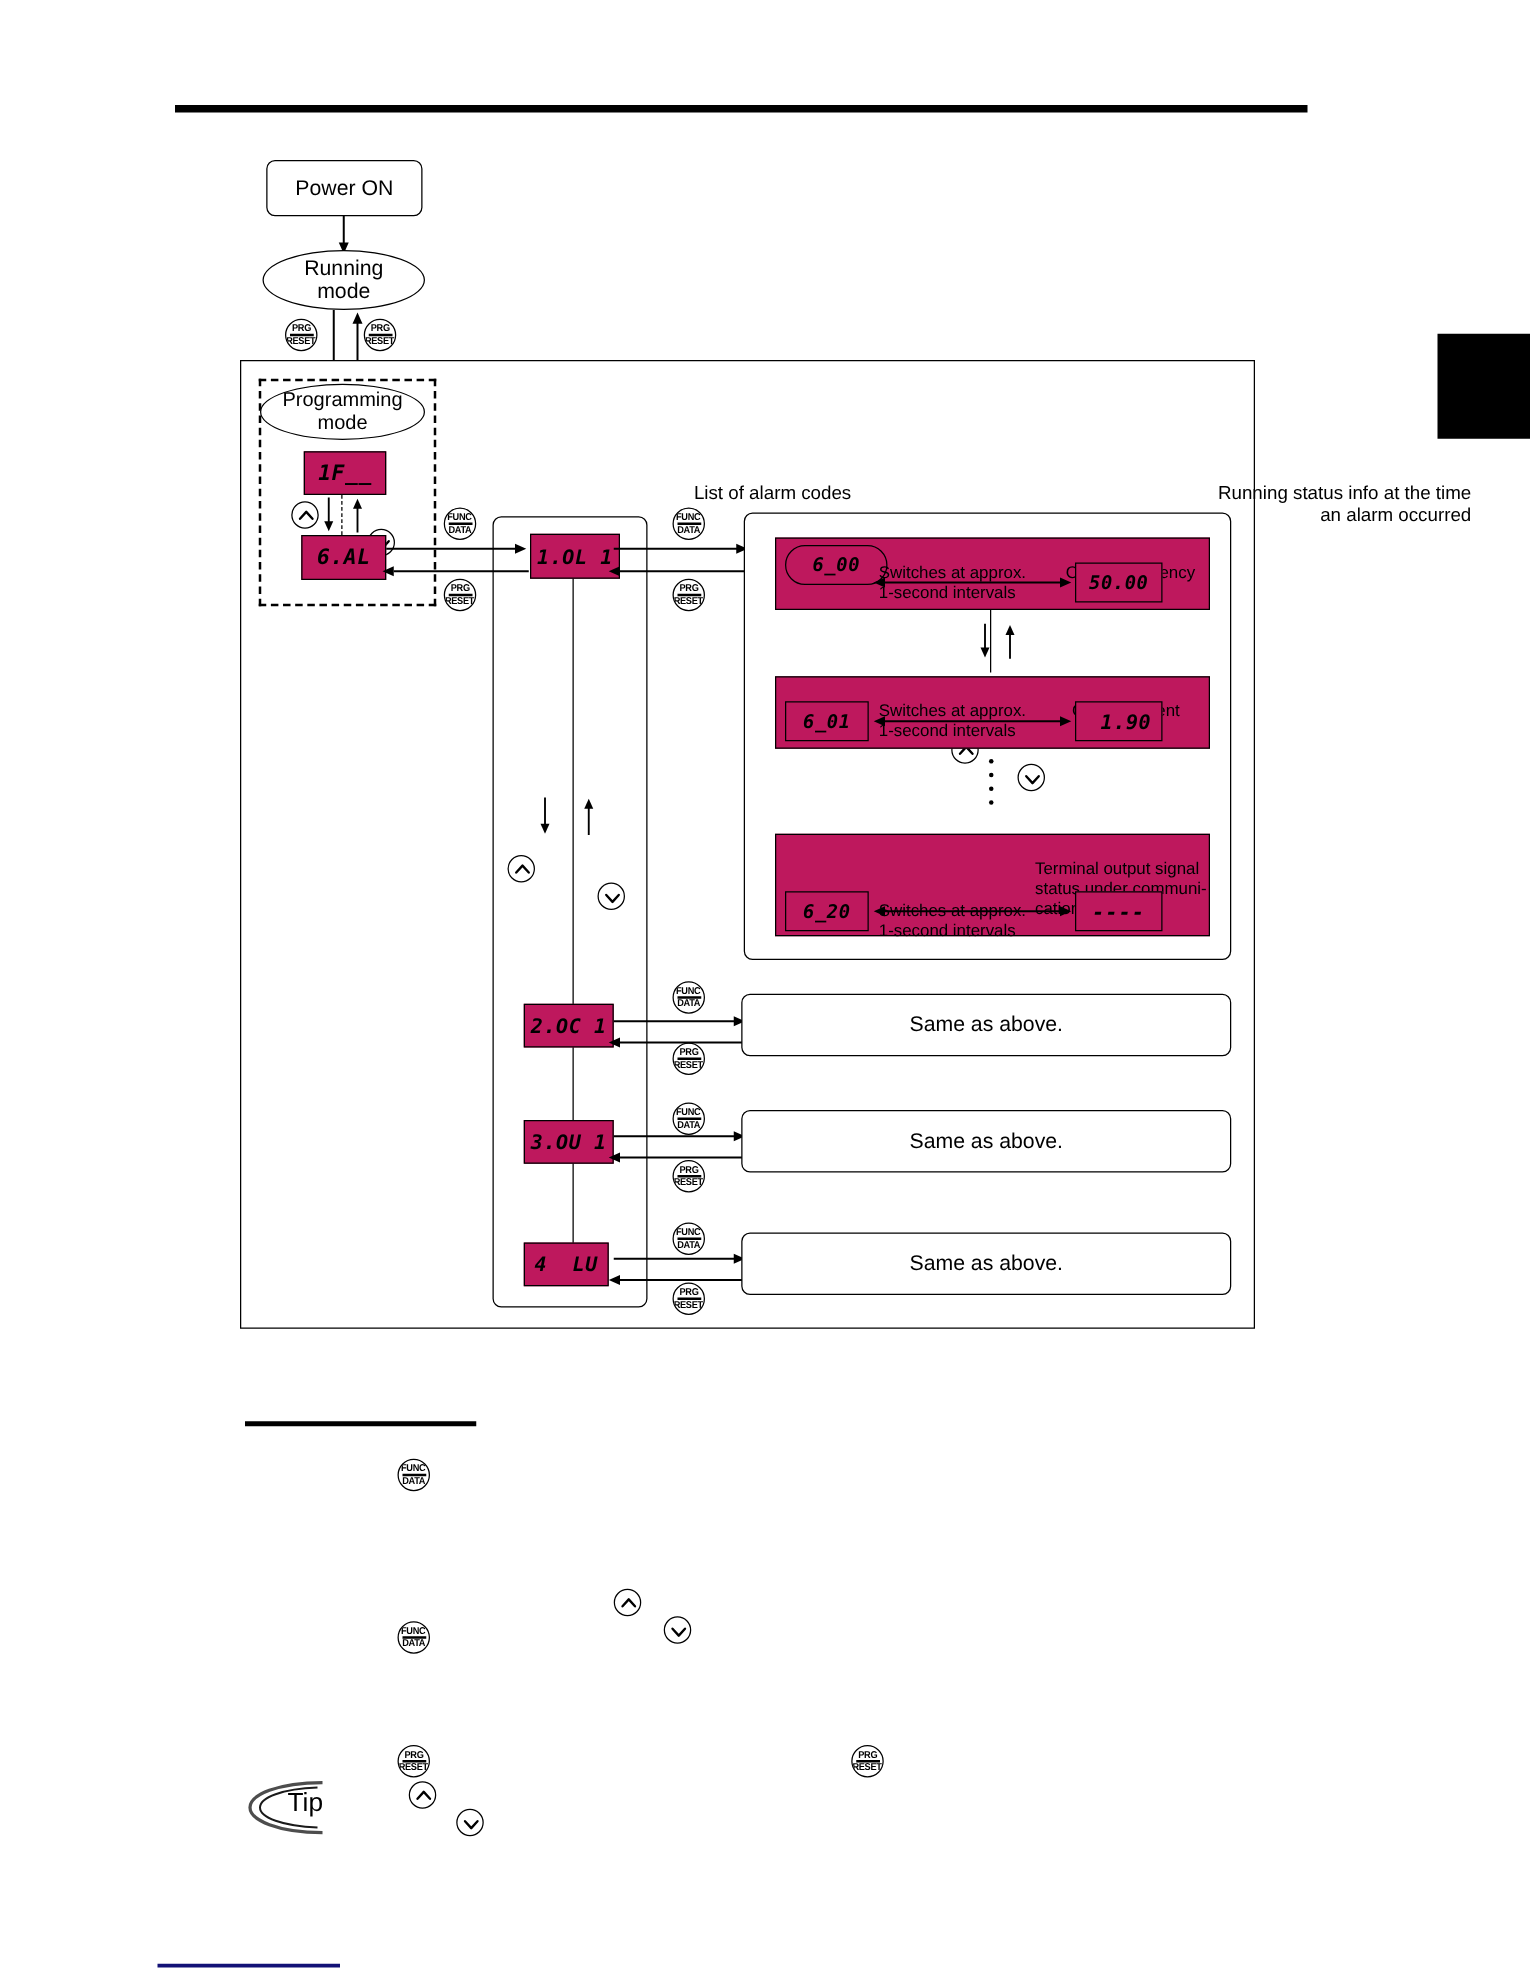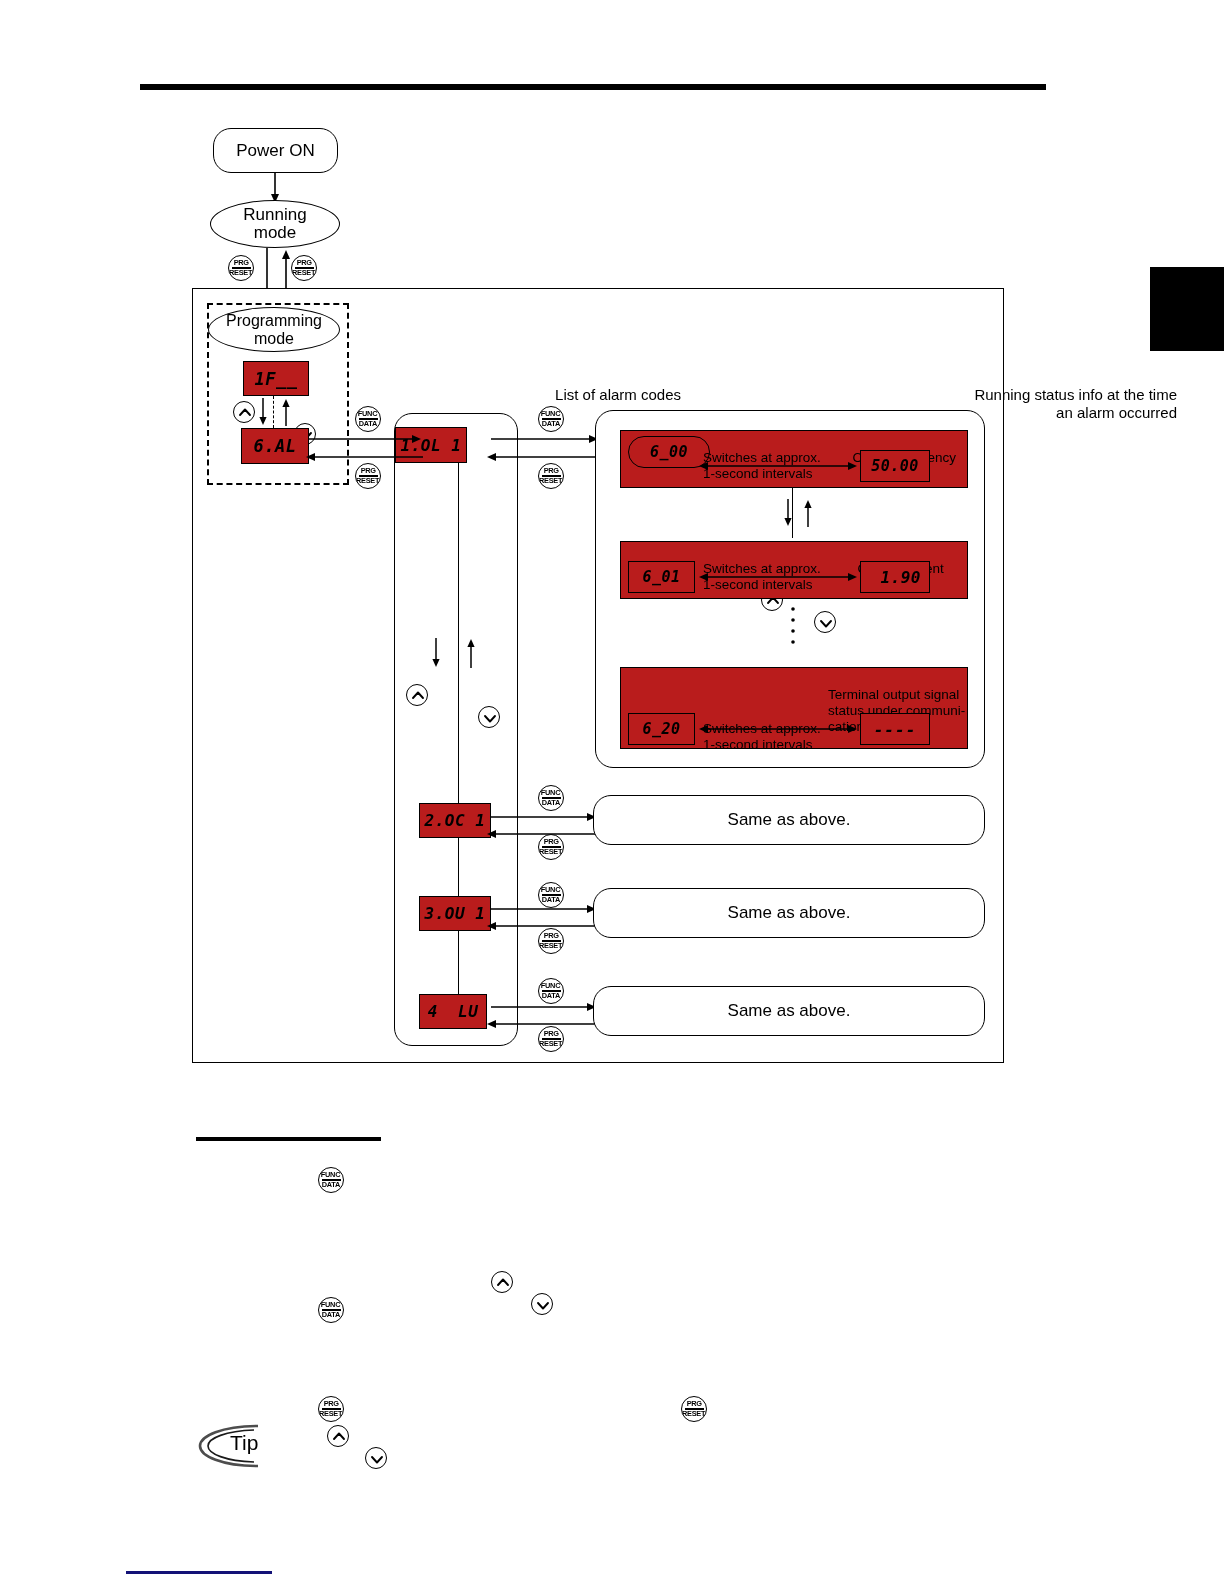--- a/index.html
+++ b/index.html
@@ -32,32 +32,32 @@
     background: #131277;
   }
   #section-rule {
     left: 196px; top: 1137px; width: 185px; height: 4px;
     background: #000;
   }
 
   
   .rr-box {           
     border: 1.6px solid #000;
-    border-radius: 18px;
+    border-radius: 7px;
     background: #fff;
     box-sizing: border-box;
   }
   .sq-box {
     border: 1.6px solid #000;
     background: #fff;
     box-sizing: border-box;
   }
   .plain-box {
     border: 1.4px solid #000;
-    background: #b91c1c;
+    background: #be185d;
     box-sizing: border-box;
   }
   .dashed-box {
     border: 2px dashed #000;
     background: transparent;
     box-sizing: border-box;
   }
   .ellipse {
     border: 1.6px solid #000;
     border-radius: 50%;
@@ -228,21 +228,21 @@
 </div>
 <div class="abs lbl-title" style="left:657px; top:368px; width:520px; white-space:pre-line;">
   <span style="white-space:pre-line;">Running status info at the time
 an alarm occurred</span>
 </div>
 
 <div class="abs rr-box" style="left:394px; top:413px; width:124px; height:633px;"></div>
 
 <div class="abs ln-v-thin" style="left:458px; top:462px; height:555px;"></div>
 
-<div class="abs plain-box center-txt" style="left:395px; top:427px; width:72px; height:36px;text-align:right;">
+<div class="abs plain-box center-txt" style="left:424px; top:427px; width:72px; height:36px;text-align:right;">
   <span class="seg" style="font-size:16px;">1.OL 1</span>
 </div>
 
 <div class="abs key-chev" style="left:406px; top:640px;">
   <svg width="22" height="22" viewBox="0 0 22 22">
     <polyline points="6,13 11,7.5 16,13" fill="none" stroke="#000" stroke-width="1.9" stroke-linecap="round" stroke-linejoin="round"></polyline>
   </svg>
 </div>
 <div class="abs key-chev" style="left:478px; top:640px;">
   <svg width="22" height="22" viewBox="0 0 22 22">

